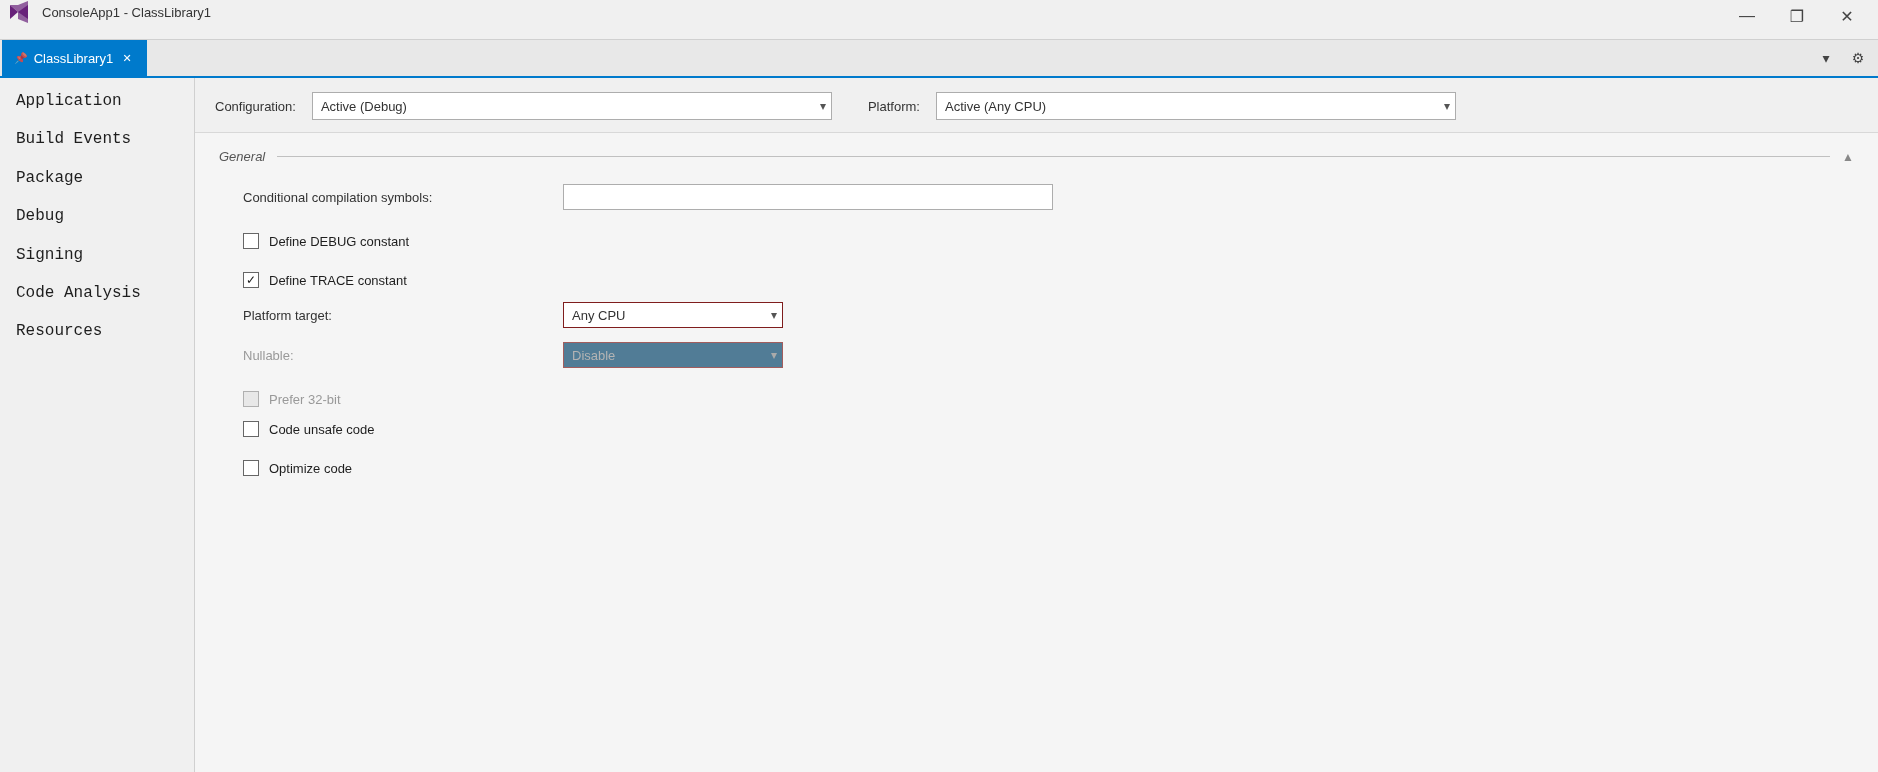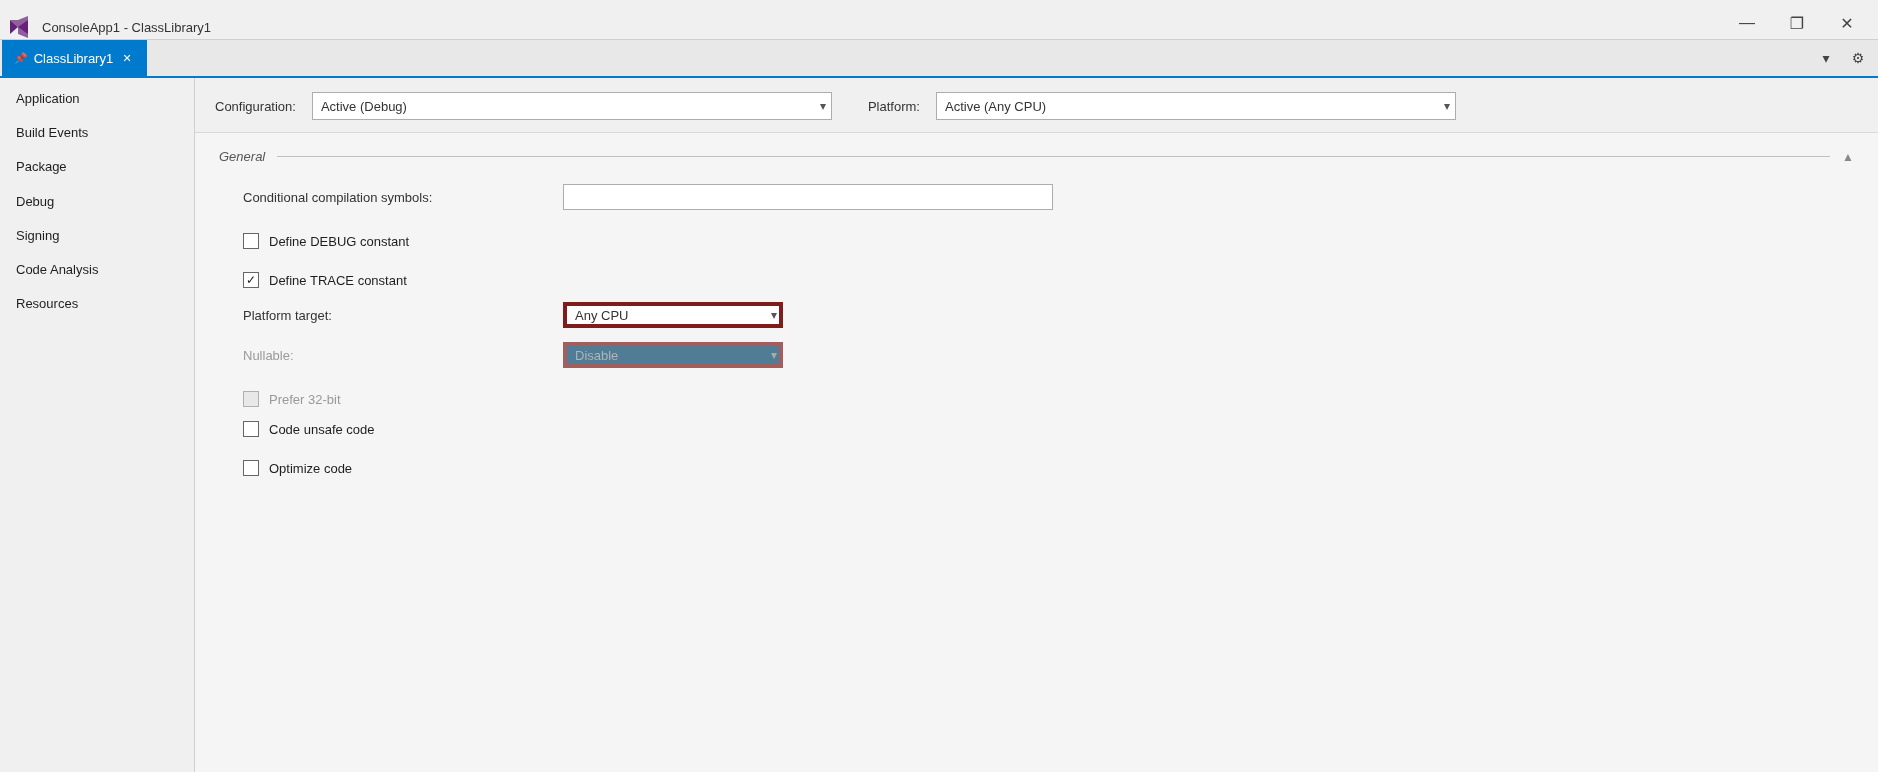--- a/index.html
+++ b/index.html
@@ -9,21 +9,21 @@
       background: #f0f0f0;
       width: 1878px;
       height: 772px;
       overflow: hidden;
       color: #1e1e1e;
     }
 
     
     .title-bar {
       display: flex;
-      align-items: flex-end;
+      align-items: flex-start;
       justify-content: space-between;
       background: #f0f0f0;
       height: 40px;
       padding: 0 8px;
       border-bottom: 1px solid #d0d0d0;
     }
     .title-bar-left {
       display: flex;
       align-items: center;
       gap: 10px;
@@ -125,22 +125,23 @@
       width: 195px;
       background: #f0f0f0;
       border-right: 1px solid #d0d0d0;
       padding-top: 4px;
       flex-shrink: 0;
     }
     .sidebar-item {
       padding: 8px 16px;
       cursor: pointer;
       color: #1e1e1e;
-      font-size: 13px;
+      font-size: 16px;
       line-height: 1.4;
+      font-family: Liberation Mono, monospace;
     }
     .sidebar-item.active {
       background: #007acc;
       color: white;
     }
 
     
     .content-panel {
       flex: 1;
       background: #f5f5f5;
@@ -305,21 +306,21 @@
       font-size: 12px;
       color: #555;
     }
     .form-select-wrapper.disabled::after {
       color: #aaa;
     }
     .form-select {
       height: 26px;
       font-size: 13px;
       background: white;
-      border: 4px solid #7f1d1d;
+      border: 1px solid #7f1d1d;
       padding: 0 24px 0 8px;
       appearance: none;
       -webkit-appearance: none;
       cursor: pointer;
       color: #333;
       width: 220px;
     }
     .form-select.disabled {
       background: #0c4a6e;
       color: #999;

